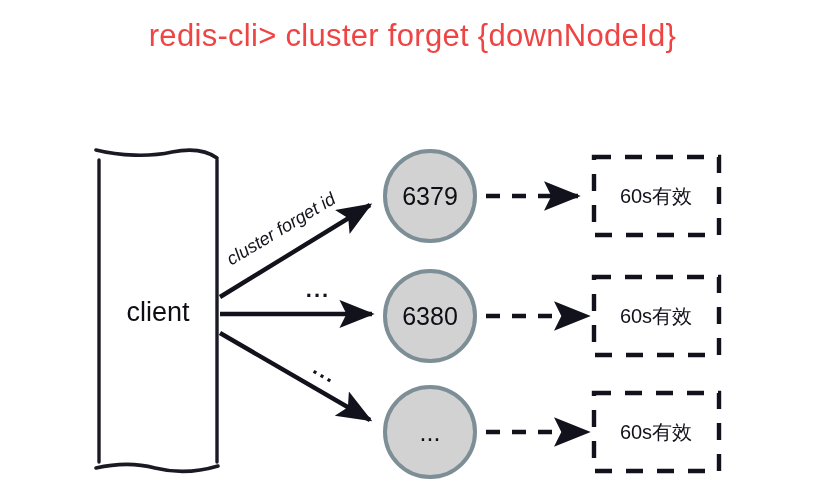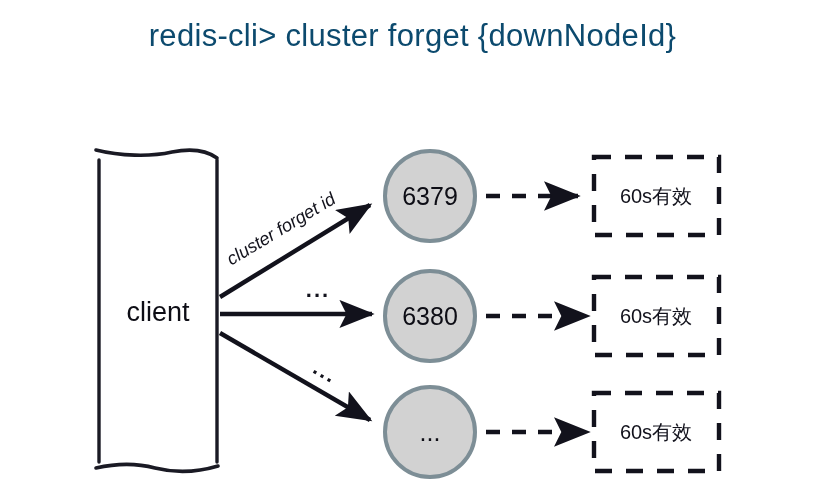--- a/index.html
+++ b/index.html
@@ -17,21 +17,21 @@
   }
   #title {
     position: absolute;
     left: 0;
     top: 18px;
     width: 825px;
     text-align: center;
     font-family: "Liberation Sans", sans-serif;
     font-size: 31px;
     font-weight: 400;
-    color: #0c4a6e;
+    color: #ef4444;
     letter-spacing: 0.3px;
     white-space: nowrap;
   }
   #canvas {
     position: absolute;
     left: 0;
     top: 0;
   }
   .node-label {
     font-family: "Liberation Sans", sans-serif;

